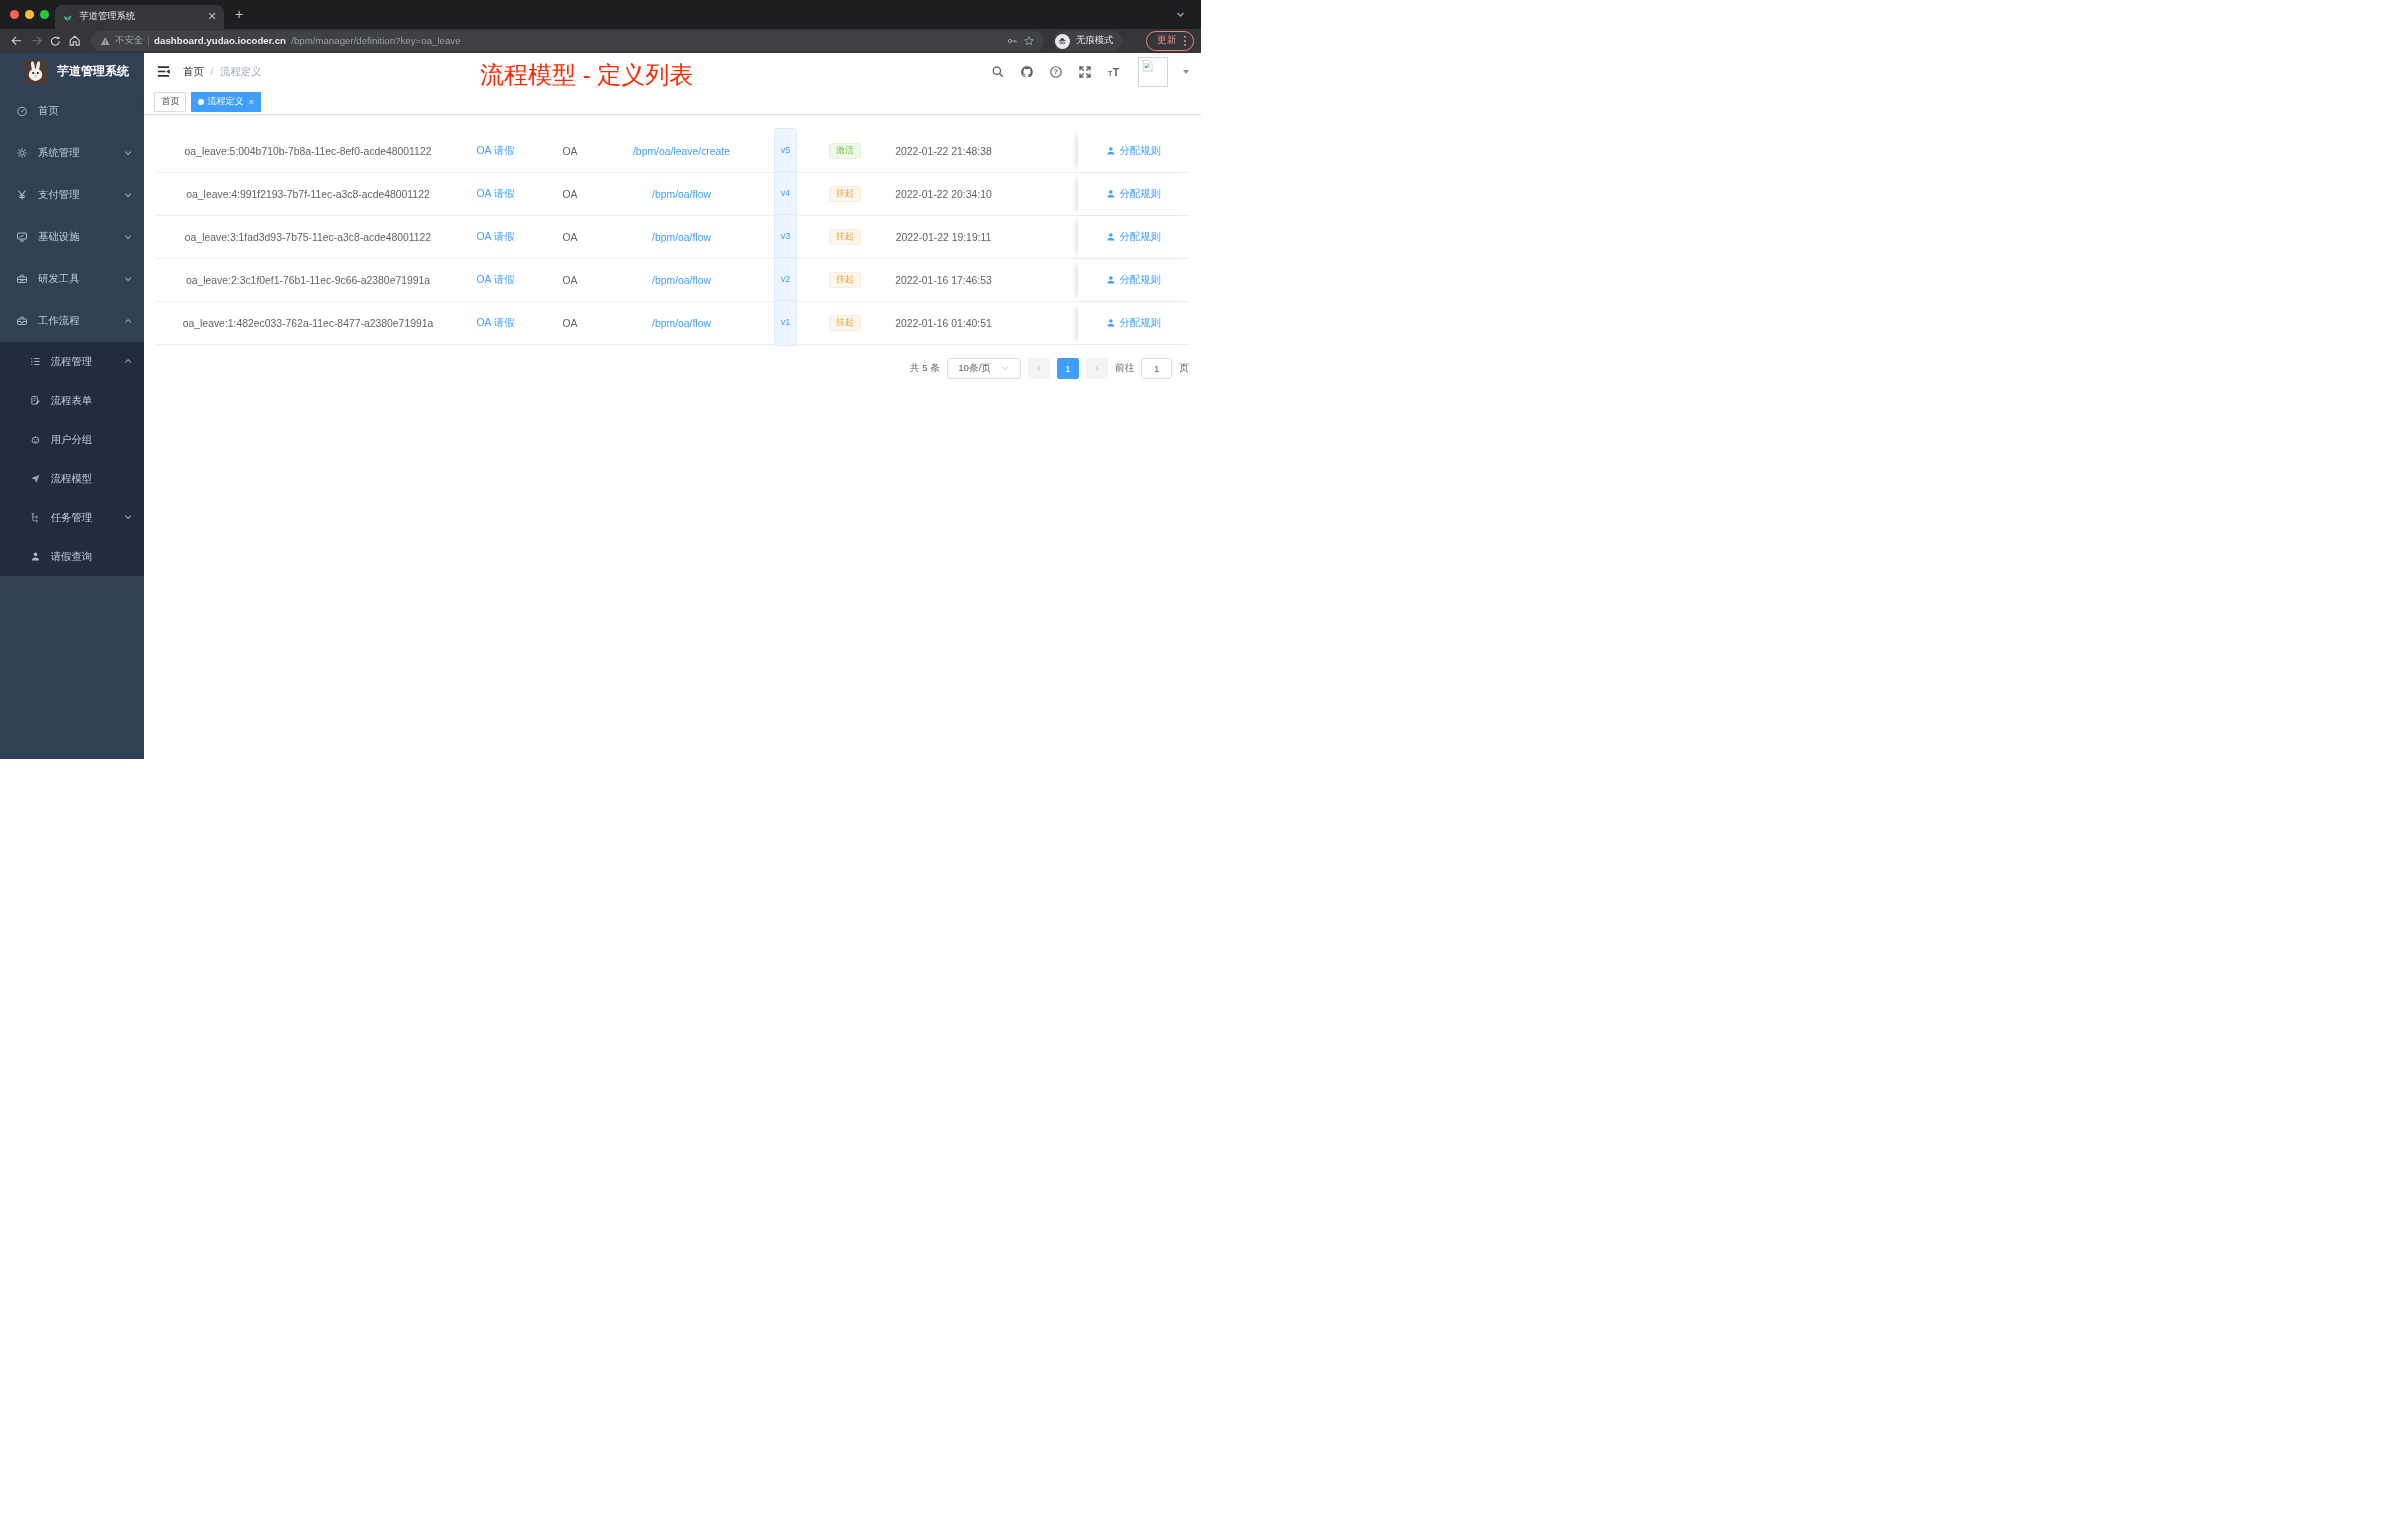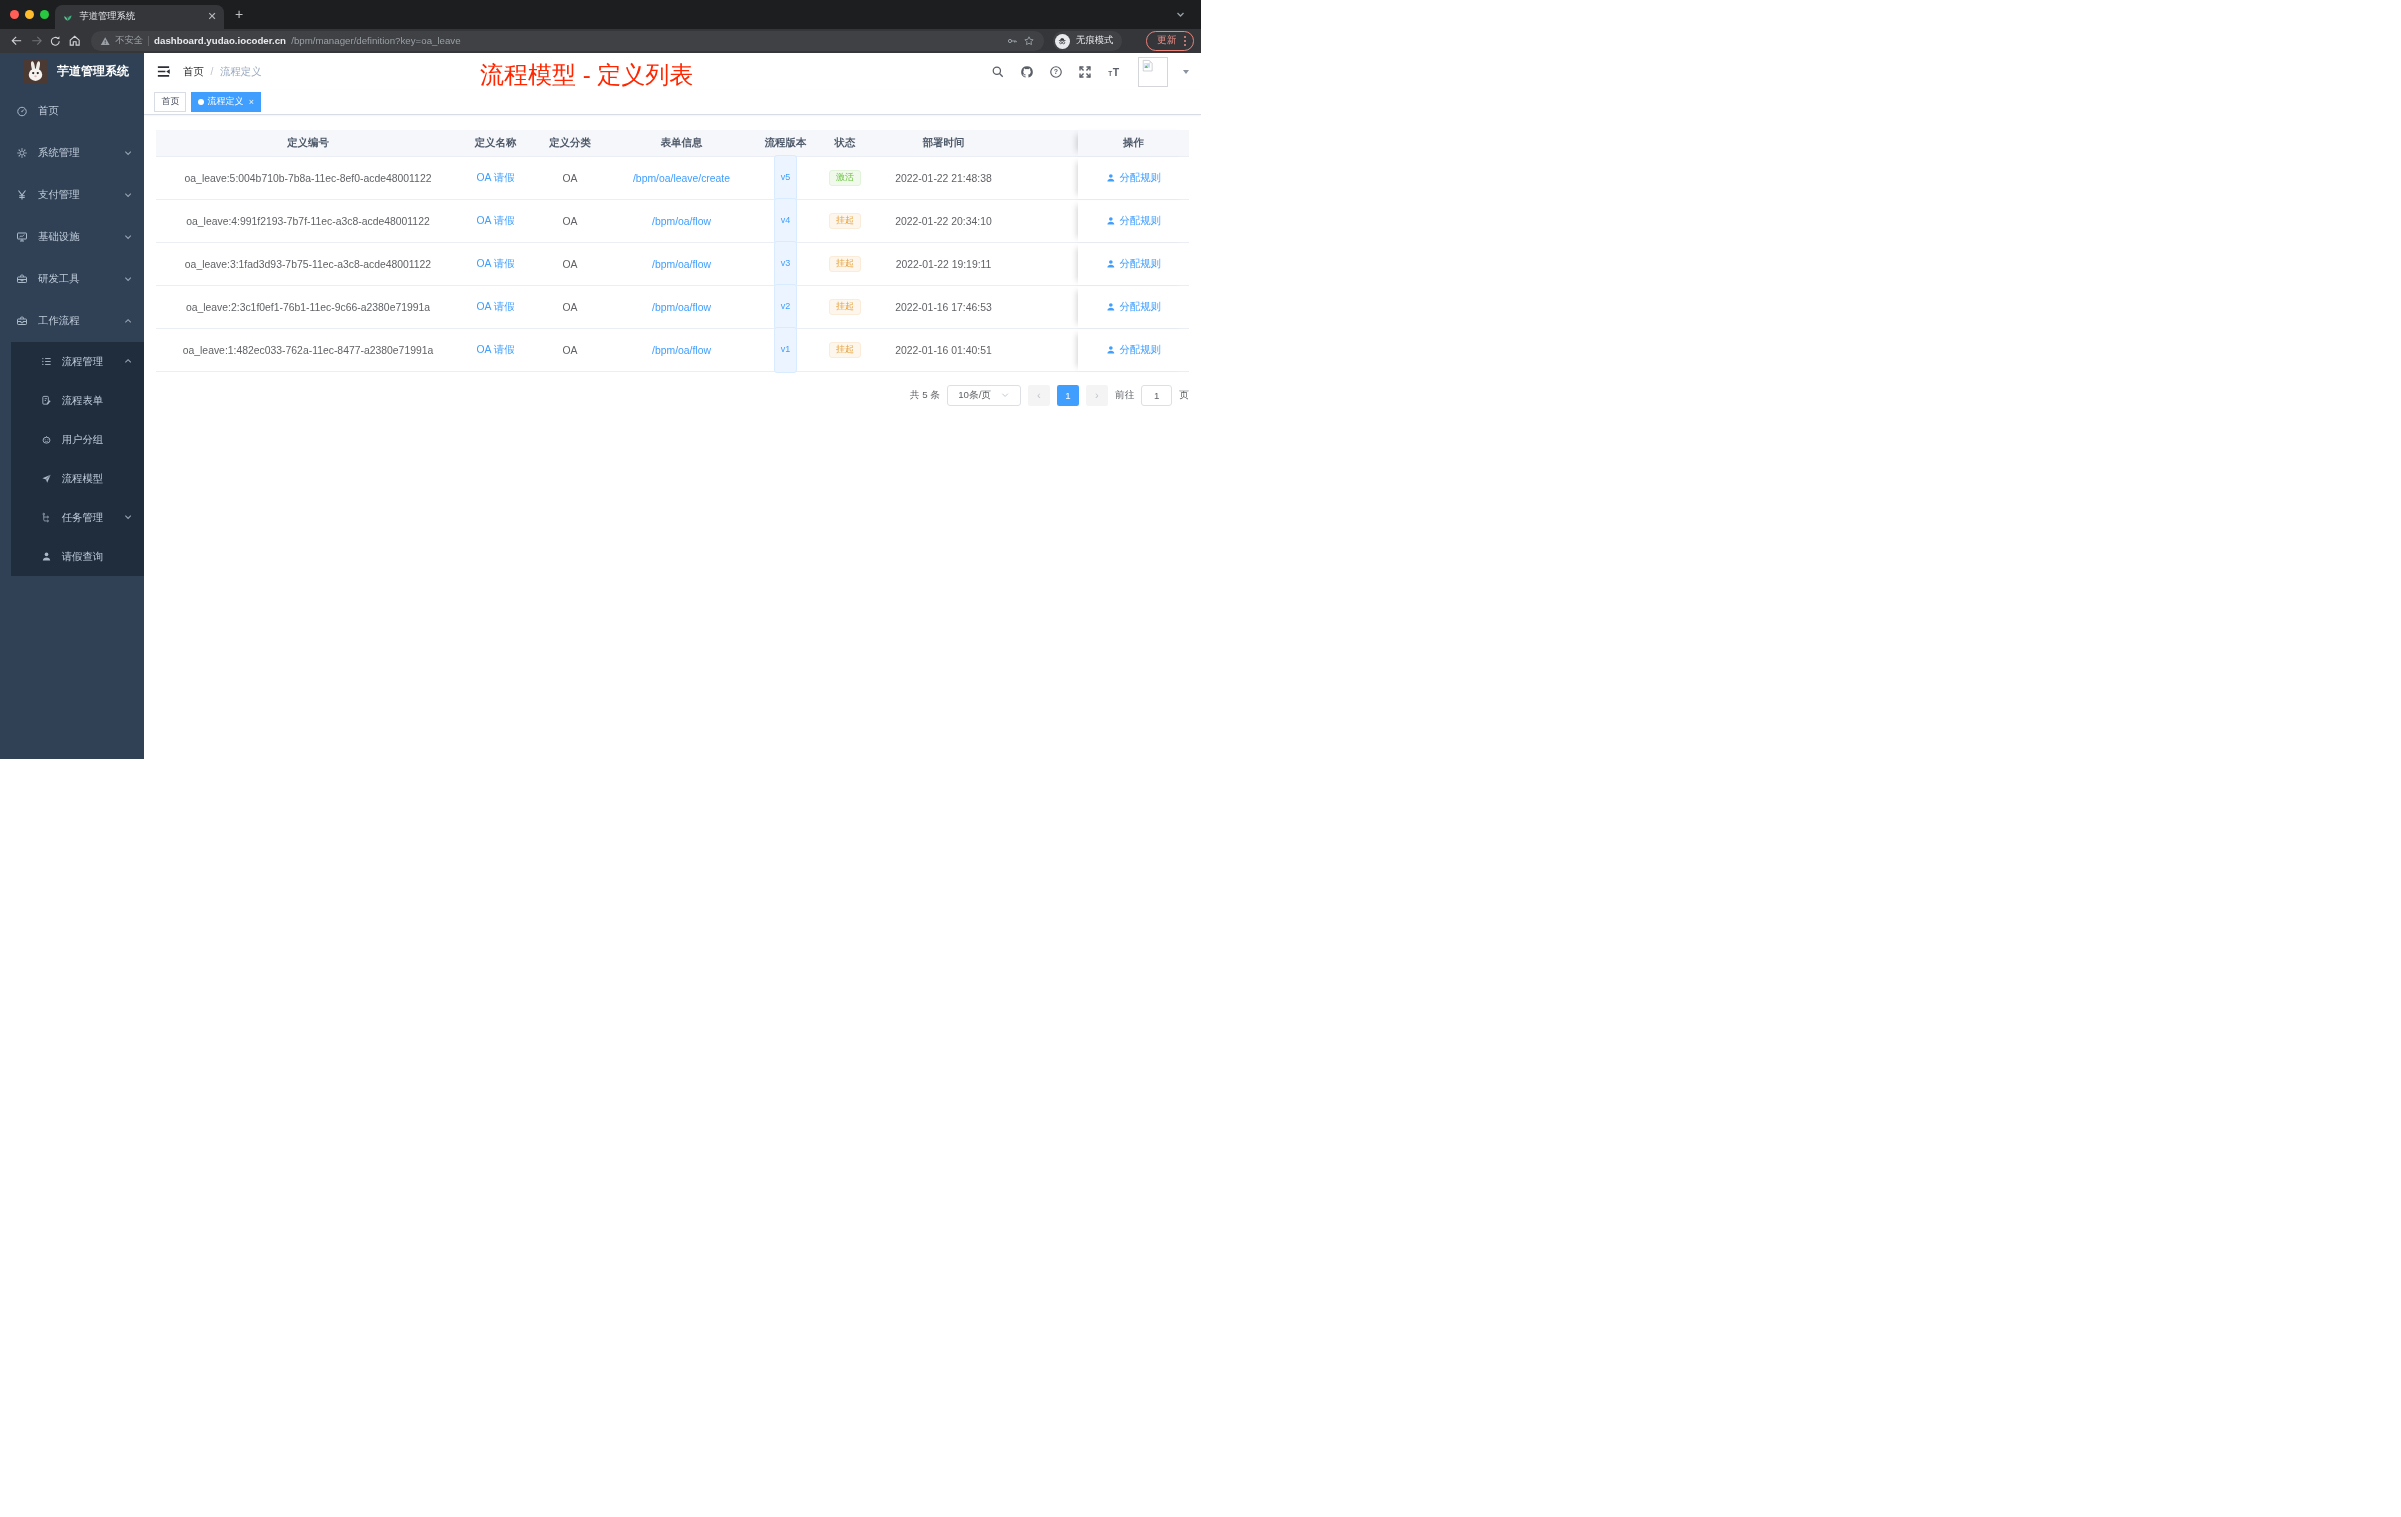--- a/index.html
+++ b/index.html
@@ -47,21 +47,21 @@
   .app{flex:1; display:flex; min-height:0;}
   .sidebar{width:144px; flex:none; background:var(--sidebar); color:var(--sidebarText); overflow:hidden;}
   .logo-row{height:37px; display:flex; align-items:center; padding-left:23px; gap:9px;}
   .logo-img{width:25px; height:25px; border-radius:2.2px; overflow:hidden; flex:none;}
   .logo-title{color:#fff; font-size:12px; font-weight:bold; white-space:nowrap;}
   .s-item{height:42px; display:flex; align-items:center; padding:0 12px 0 16.3px; font-size:10.4px; color:var(--sidebarText); cursor:default;}
   .s-item .mi{width:12px; height:12px; margin-right:9.7px; flex:none; color:#aab8c7;}
   .s-label{white-space:nowrap;}
   .arrow{margin-left:auto; color:#97a4b3;}
   .arrow.up svg{transform:rotate(180deg);}
-  .submenu{background:var(--submenu);margin-left:11px;}
+  .submenu{background:var(--submenu);}
   .submenu .s-item{height:39px;}
   .lvl2{padding-left:30px;}
   .lvl3{padding-left:30px;}
   .lvl3 .mi,.lvl2 .mi{width:11px; height:11px;}
 
   .main{flex:1; display:flex; flex-direction:column; background:#fff; position:relative; min-width:0;}
 
   
   .navbar{height:37px; display:flex; align-items:center; padding:0 12px; flex:none; position:relative;}
   .hamburger{margin-right:12px; color:#2b2f36;}
@@ -456,31 +456,20 @@
         <span class="tag active">
           <span class="tag-dot"></span>
           <span>流程定义</span>
           <span class="tag-close">×</span>
         </span>
       </div>
 
       <div class="content">
         <div class="etable">
 
-          <div class="tr thead">
-            <div class="cell c1">定义编号</div>
-            <div class="cell c2">定义名称</div>
-            <div class="cell c3">定义分类</div>
-            <div class="cell c4">表单信息</div>
-            <div class="cell c5">流程版本</div>
-            <div class="cell c6">状态</div>
-            <div class="cell c7">部署时间</div>
-            <div class="cell cf"></div>
-            <div class="cell cop">操作</div>
-          </div>
 
           <div class="tr tbody">
             <div class="cell c1">oa_leave:5:004b710b-7b8a-11ec-8ef0-acde48001122</div>
             <div class="cell c2">
                 <a class="blue" href="#">OA 请假</a>
               </div>
             <div class="cell c3">OA</div>
             <div class="cell c4">
                 <a class="blue" href="#">/bpm/oa/leave/create</a>
               </div>

